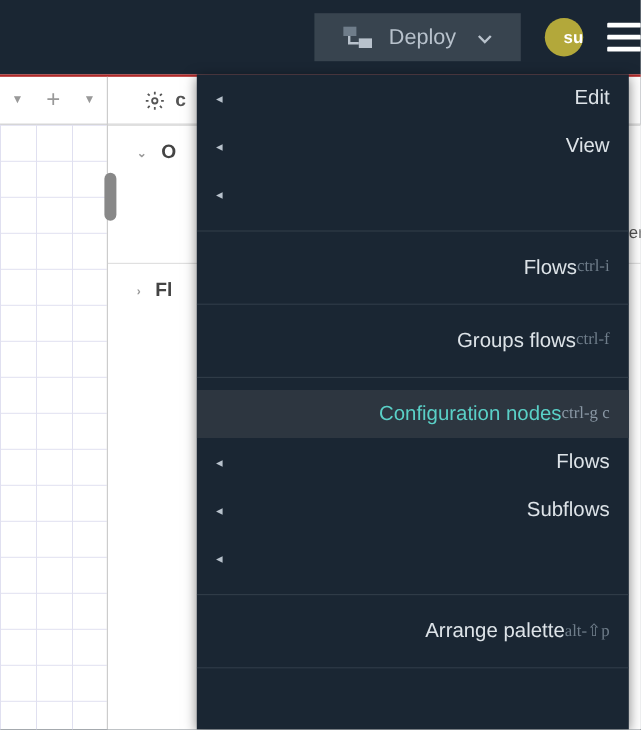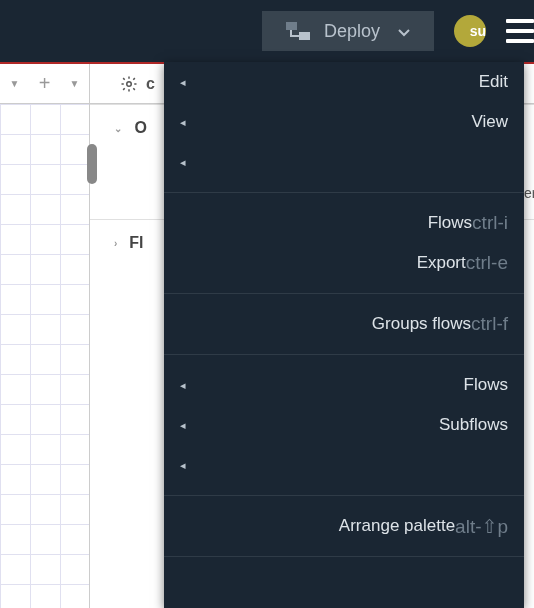--- a/index.html
+++ b/index.html
@@ -108,22 +108,22 @@
       color: #5ad0c7;
     }
     .menu-arrow {
       width: 20px;
       color: #b8c2cc;
       font-size: 11px;
       display: flex; align-items: center;
     }
     .menu-label { flex: 1; text-align: right; }
     .menu-shortcut {
-      font-family: Liberation Sans, sans-serif;
-      color: #6f7d8a; font-size: 19px;
+      font-family: Liberation Serif, serif;
+      color: #6f7d8a; font-size: 14px;
     }
     .menu-item.highlighted .menu-shortcut { color: #8a98a5; }
     .menu-sep { height: 1px; background: #2f3b47; margin: 10px 0; }
     .small-caret { font-size: 10px; color: #999; }
     .plus { font-size: 20px; color: #999; font-weight: 300; }
     .outline-fragment {
       position: absolute;
       top: 185px; right: 0;
       width: 10px;
       color: #555;
@@ -210,32 +210,32 @@
   </div>
   <div class="menu-item">
     <span class="menu-arrow">◂</span>
   </div>
   <div class="menu-sep"></div>
   <div class="menu-item">
     <span class="menu-arrow"></span>
     <span class="menu-label">Flows</span>
     <span class="menu-shortcut">ctrl-i</span>
   </div>
-  <div class="menu-item">
-    <span class="menu-arrow"></span>
-    <span class="menu-label">Export</span>
-    <span class="menu-shortcut">ctrl-e</span>
-  </div>
   <div class="menu-sep"></div>
   <div class="menu-item">
     <span class="menu-arrow"></span>
     <span class="menu-label">Groups flows</span>
     <span class="menu-shortcut">ctrl-f</span>
   </div>
   <div class="menu-sep"></div>
+  <div class="menu-item highlighted">
+    <span class="menu-arrow"></span>
+    <span class="menu-label">Configuration nodes</span>
+    <span class="menu-shortcut">ctrl-g c</span>
+  </div>
   <div class="menu-item">
     <span class="menu-arrow">◂</span>
     <span class="menu-label">Flows</span>
   </div>
   <div class="menu-item">
     <span class="menu-arrow">◂</span>
     <span class="menu-label">Subflows</span>
   </div>
   <div class="menu-item">
     <span class="menu-arrow">◂</span>

